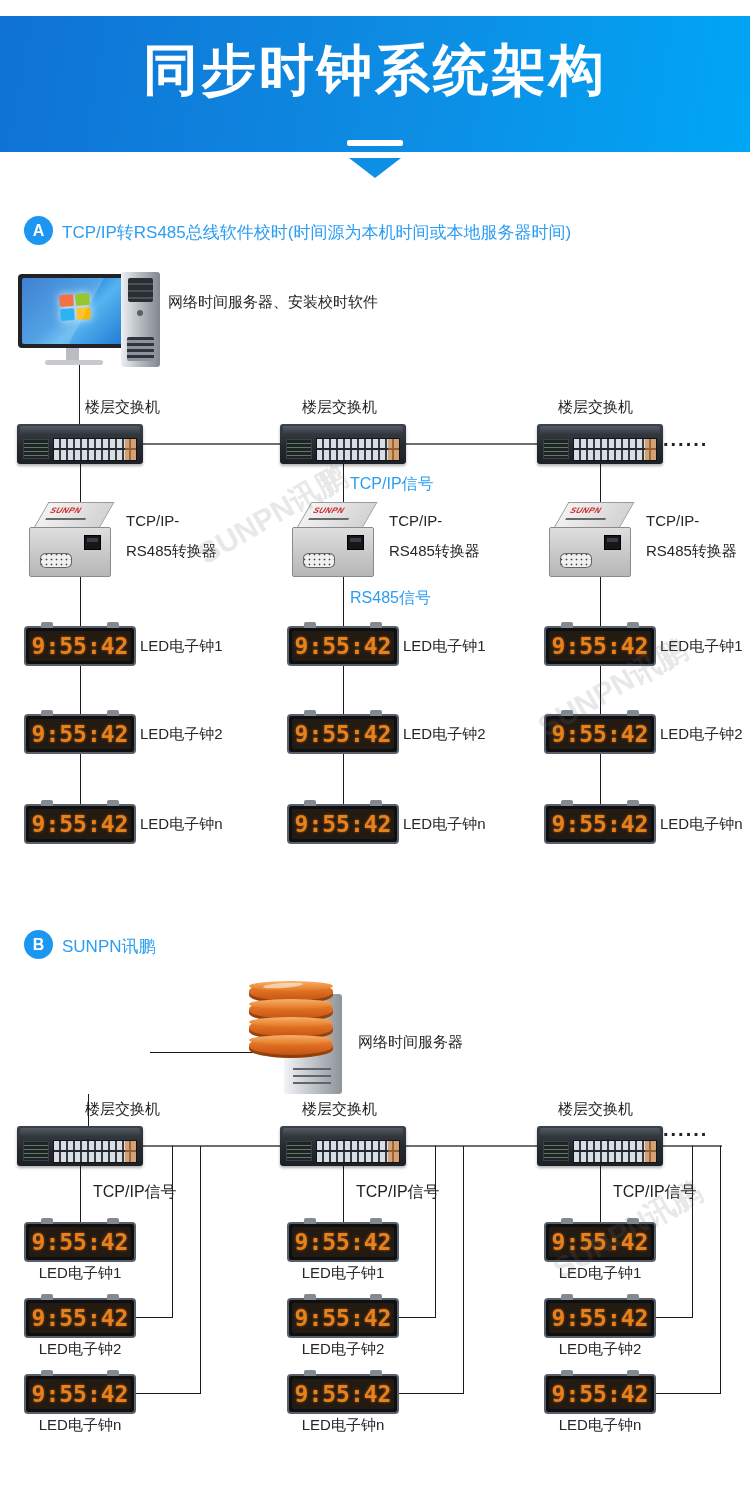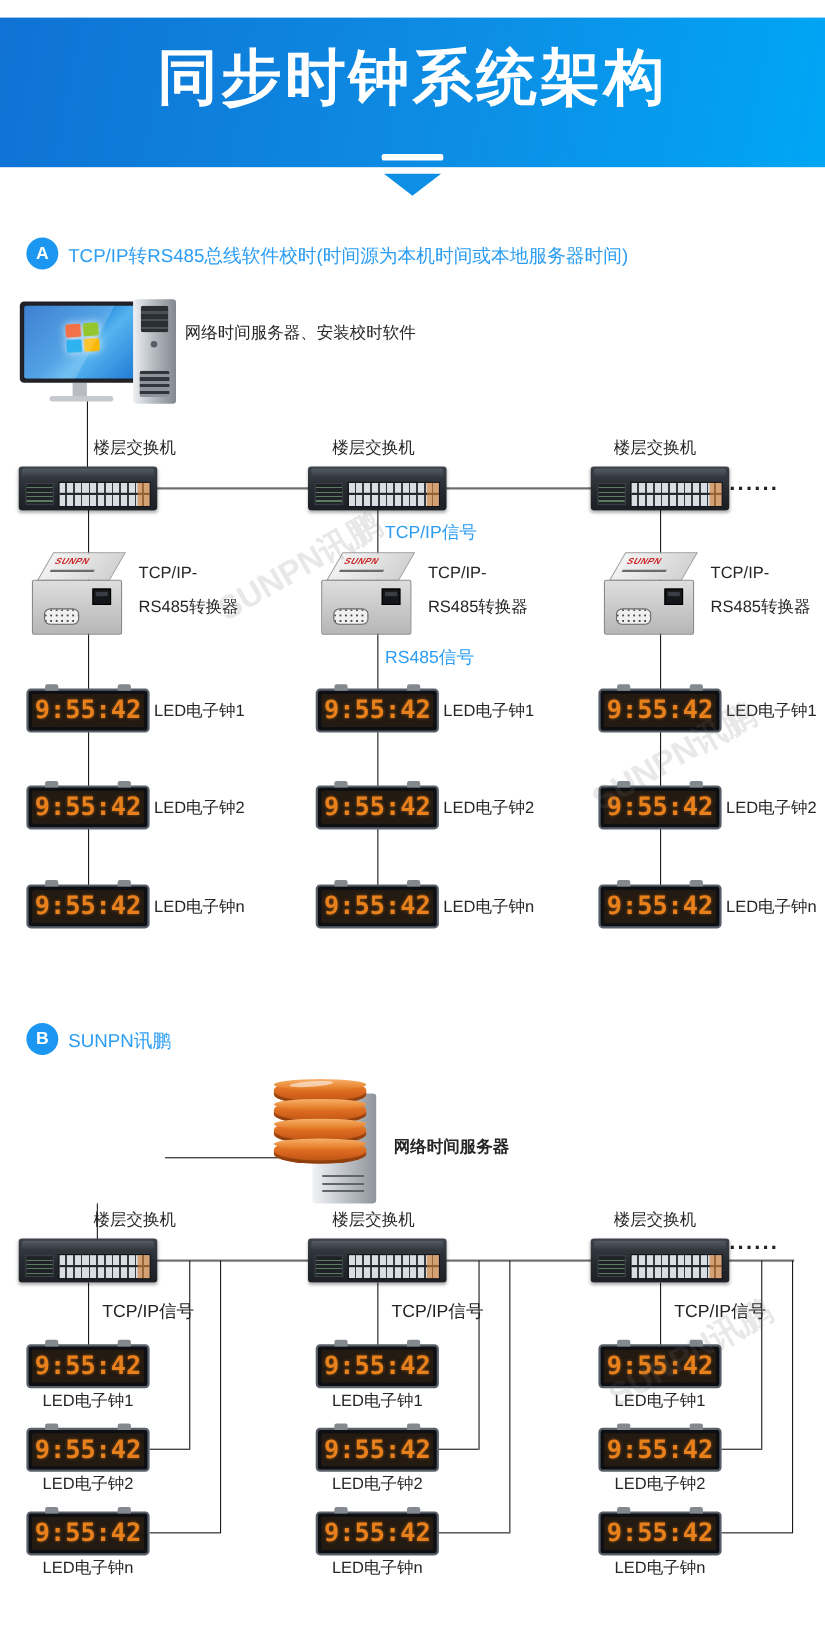--- a/index.html
+++ b/index.html
@@ -273,21 +273,21 @@
     <div class="srv-bay"></div>
     <div class="srv-led"></div>
     <div class="srv-vents"></div>
   </div>
   <div class="db-stack">
     <div class="cyl cyl-top"></div>
       <div class="cyl"></div>
       <div class="cyl"></div>
       <div class="cyl"></div>
   </div>
-  <div class="lbl" style="left:358px;top:1033px;font-weight:bold;">网络时间服务器</div>
+  <div class="lbl" style="left:358px;top:1033px;">网络时间服务器</div>
 
   <div class="hl" style="left:150px;top:1052px;width:107px;"></div>
   <div class="vl" style="left:88px;top:1094px;height:34px;"></div>
   <div class="bus" style="left:80px;top:1145px;width:642px;"></div>
 
   <div class="lbl" style="left:85px;top:1100px;">楼层交换机</div>
   <div class="lbl" style="left:302px;top:1100px;">楼层交换机</div>
   <div class="lbl" style="left:558px;top:1100px;">楼层交换机</div>
   <div class="switch" style="left:17px;top:1126px;">
       <div class="sw-top"></div>

